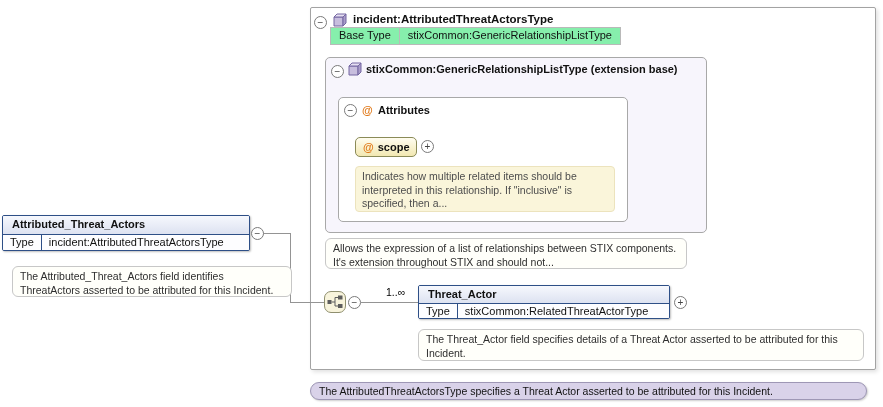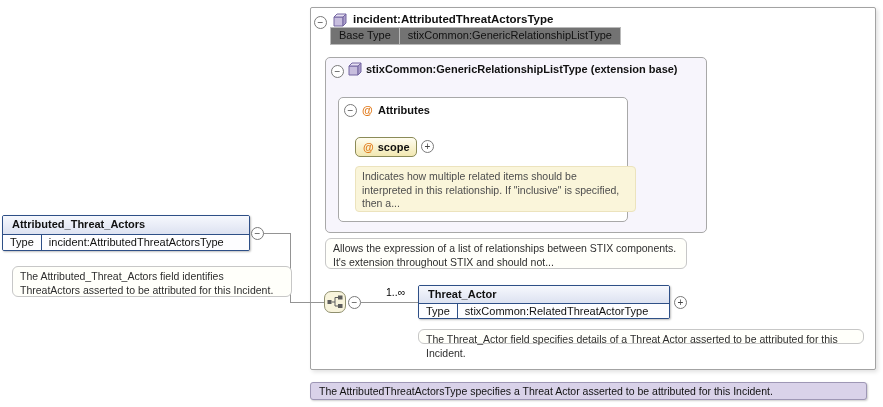--- a/index.html
+++ b/index.html
@@ -29,53 +29,53 @@
   .elembox .erow{display:flex;border-top:1px solid #2e4f87;background:#fdfdff;font-size:11px;}
   .elembox .elabel{padding:1px 7px 16px 7px;border-right:1px solid #2e4f87;white-space:nowrap;}
   .elembox .evalue{padding:1px 7px 2px 7px;white-space:nowrap;}
   .note{
     position:absolute;border:1px solid #c7c7c7;border-radius:6px;background:#fffffa;
     font-size:10.5px;color:#2e2e2e;line-height:1.3;padding:3px 7px;box-sizing:border-box;z-index:4;
   }
   .headtitle{position:absolute;font-size:11.5px;font-weight:bold;white-space:nowrap;z-index:5;}
   .basetable{
     position:absolute;left:330px;top:27px;display:inline-flex;height:18px;
-    border:1px solid #b9b9b9;background:#737373;font-size:11px;box-sizing:border-box;z-index:5;
+    border:1px solid #b9b9b9;background:#86efac;font-size:11px;box-sizing:border-box;z-index:5;
   }
   .basetable .btlabel{padding:1px 8px;border-right:1px solid #b9b9b9;white-space:nowrap;}
   .basetable .btvalue{padding:1px 8px;white-space:nowrap;}
   .extbox{
     position:absolute;left:325px;top:57px;width:382px;height:176px;
     background:#f7f5fc;border:1px solid #a8a8a8;border-radius:5px;box-sizing:border-box;z-index:2;
   }
   .attrbox{
     position:absolute;left:338px;top:97px;width:290px;height:125px;
     background:#ffffff;border:1px solid #a8a8a8;border-radius:5px;box-sizing:border-box;z-index:3;
   }
   .boxtitle{position:absolute;font-size:11px;font-weight:bold;white-space:nowrap;z-index:5;}
   .aticon{font-size:11px;font-weight:bold;color:#e07818;z-index:5;}
   .chip{
     position:absolute;left:355px;top:137px;width:62px;height:20px;border:1px solid #8b8b58;
     border-radius:5px;background:linear-gradient(#fffdf0,#f2e8b2);display:flex;align-items:center;
     gap:4px;padding:0 0 0 7px;box-sizing:border-box;font-size:11px;font-weight:bold;z-index:5;cursor:pointer;
   }
   .docnote{
-    position:absolute;left:355px;top:166px;width:281px;height:46px;background:#faf5da;
+    position:absolute;left:355px;top:166px;width:260px;height:46px;background:#faf5da;
     border:1px solid #ece3bd;border-radius:4px;font-size:10.5px;color:#4d4d4d;line-height:1.3;
     padding:3px 6px;box-sizing:border-box;z-index:5;
   }
   .seqicon{
     position:absolute;left:324px;top:291px;width:22px;height:22px;background:#f8f4dc;
     border:1px solid #8f8f6f;border-radius:7px;display:flex;align-items:center;justify-content:center;
     box-sizing:border-box;z-index:5;cursor:pointer;
   }
   .cardinality{position:absolute;left:386px;top:286px;font-size:10.5px;color:#000;z-index:5;}
   .footerbar{
     position:absolute;left:310px;top:382px;width:557px;height:18px;background:#d9d2e9;
-    border:1px solid #9e97b5;border-radius:3px;font-size:10.5px;line-height:16px;padding:0 8px;
+    border:1px solid #9e97b5;border-radius:9px;font-size:10.5px;line-height:16px;padding:0 8px;
     box-sizing:border-box;box-shadow:1px 1px 2px rgba(0,0,0,0.2);white-space:nowrap;overflow:hidden;z-index:5;
   }
   .iconwrap{position:absolute;z-index:5;display:block;}
 </style>
 </head>
 <body>
 
 <div class="stage">
 
   <div class="wire" style="left:263px;top:233px;width:27px;height:1px;"></div>
@@ -149,21 +149,21 @@
   <div class="elembox" style="left:418px;top:285px;width:252px;height:34px;">
     <div class="ename">Threat_Actor</div>
     <div class="erow">
       <div class="elabel">Type</div>
       <div class="evalue">stixCommon:RelatedThreatActorType</div>
     </div>
   </div>
   <div class="toggle" style="left:674px;top:296px;">
       <span>+</span>
     </div>
-  <div class="note" style="left:418px;top:329px;width:446px;height:15px;">The Threat_Actor field specifies details of a Threat Actor asserted to be attributed for this Incident.</div>
+  <div class="note" style="left:418px;top:329px;width:446px;height:32px;">The Threat_Actor field specifies details of a Threat Actor asserted to be attributed for this Incident.</div>
 
   <div class="footerbar">The AttributedThreatActorsType specifies a Threat Actor asserted to be attributed for this Incident.</div>
 
   <div class="elembox" style="left:2px;top:215px;width:248px;height:36px;">
     <div class="ename" style="height:15px;">Attributed_Threat_Actors</div>
     <div class="erow">
       <div class="elabel">Type</div>
       <div class="evalue">incident:AttributedThreatActorsType</div>
     </div>
   </div>

